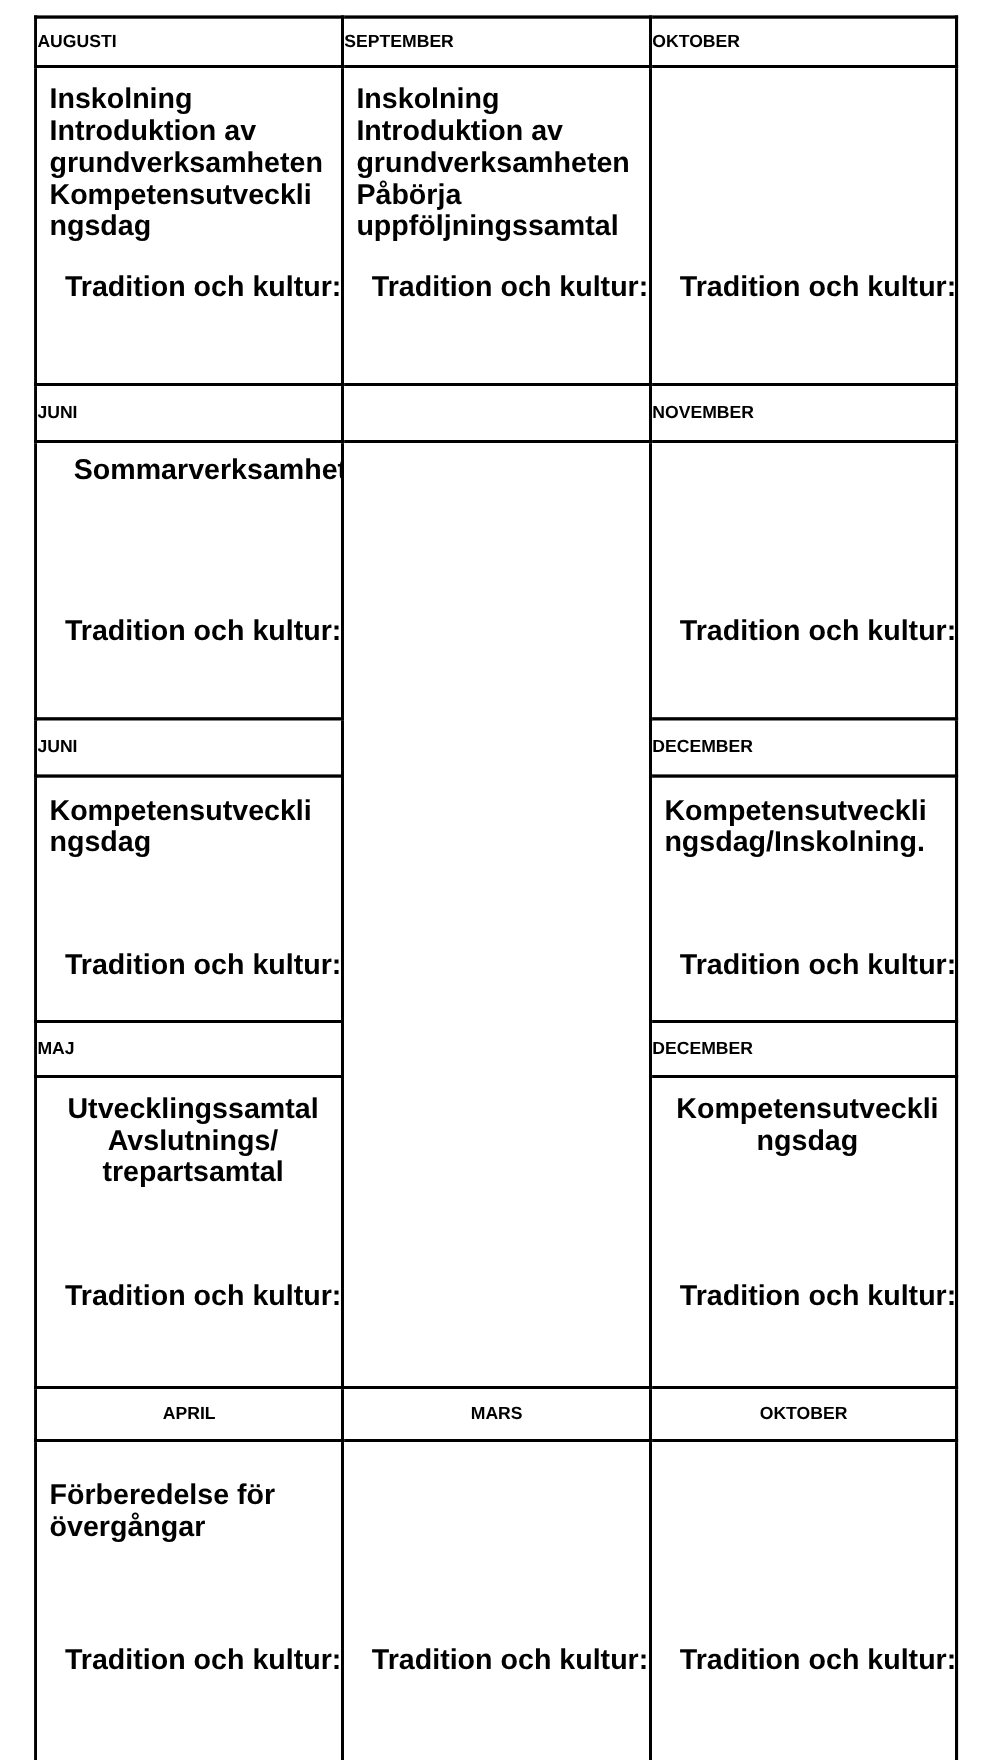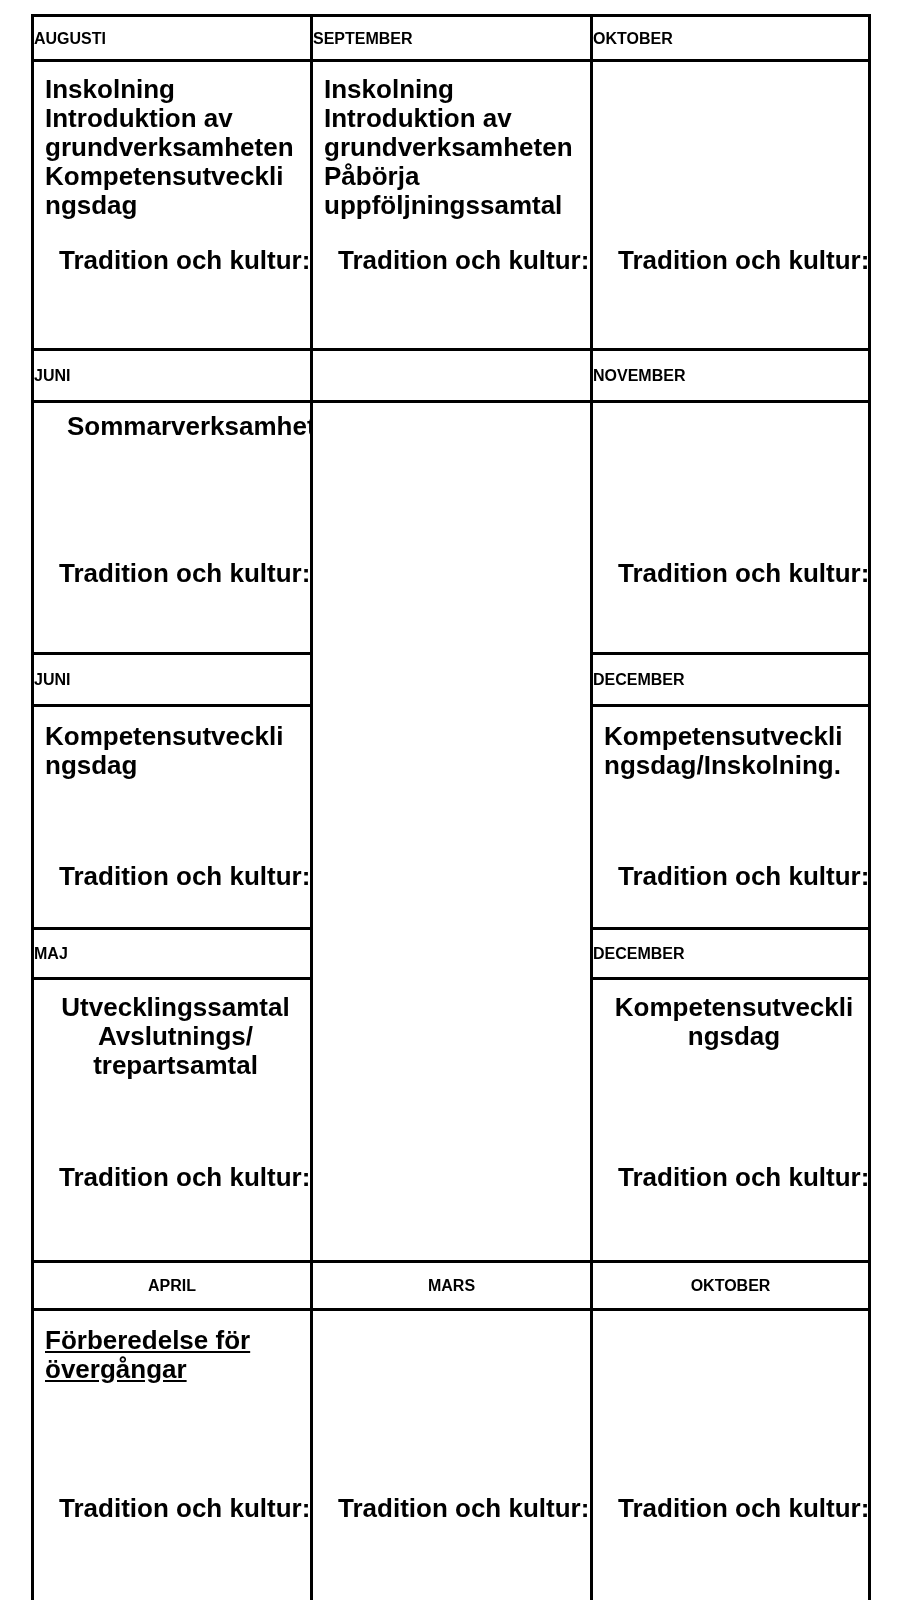--- a/index.html
+++ b/index.html
@@ -61,21 +61,21 @@
   tr.h48  { height: 48px; text-align: center; }
   tr.h312 { height: 312px; }
   tr.cr1 .tradition { top: 184px; }
   tr.cr2 .tradition { top: 156px; }
   tr.cr3 .tradition { top: 155px; }
   tr.cr4 .tradition { top: 183px; }
   tr.cr5 .tradition { top: 183px; }
   tr.cr2 .acts { padding-top: 9px; padding-left: 33px; }
   tr.cr3 .acts { padding-top: 15px; }
   tr.cr4 .acts { padding-top: 13px; text-align: center; }
-  tr.cr5 .acts { padding-top: 15px; text-decoration: underline; }
+  tr.cr5 .acts { padding-top: 33px; }
 </style>
 </head>
 <body>
 
 <table class="planner">
   <colgroup>
     <col class="c1">
       <col class="c2">
       <col class="c3">
   </colgroup>

